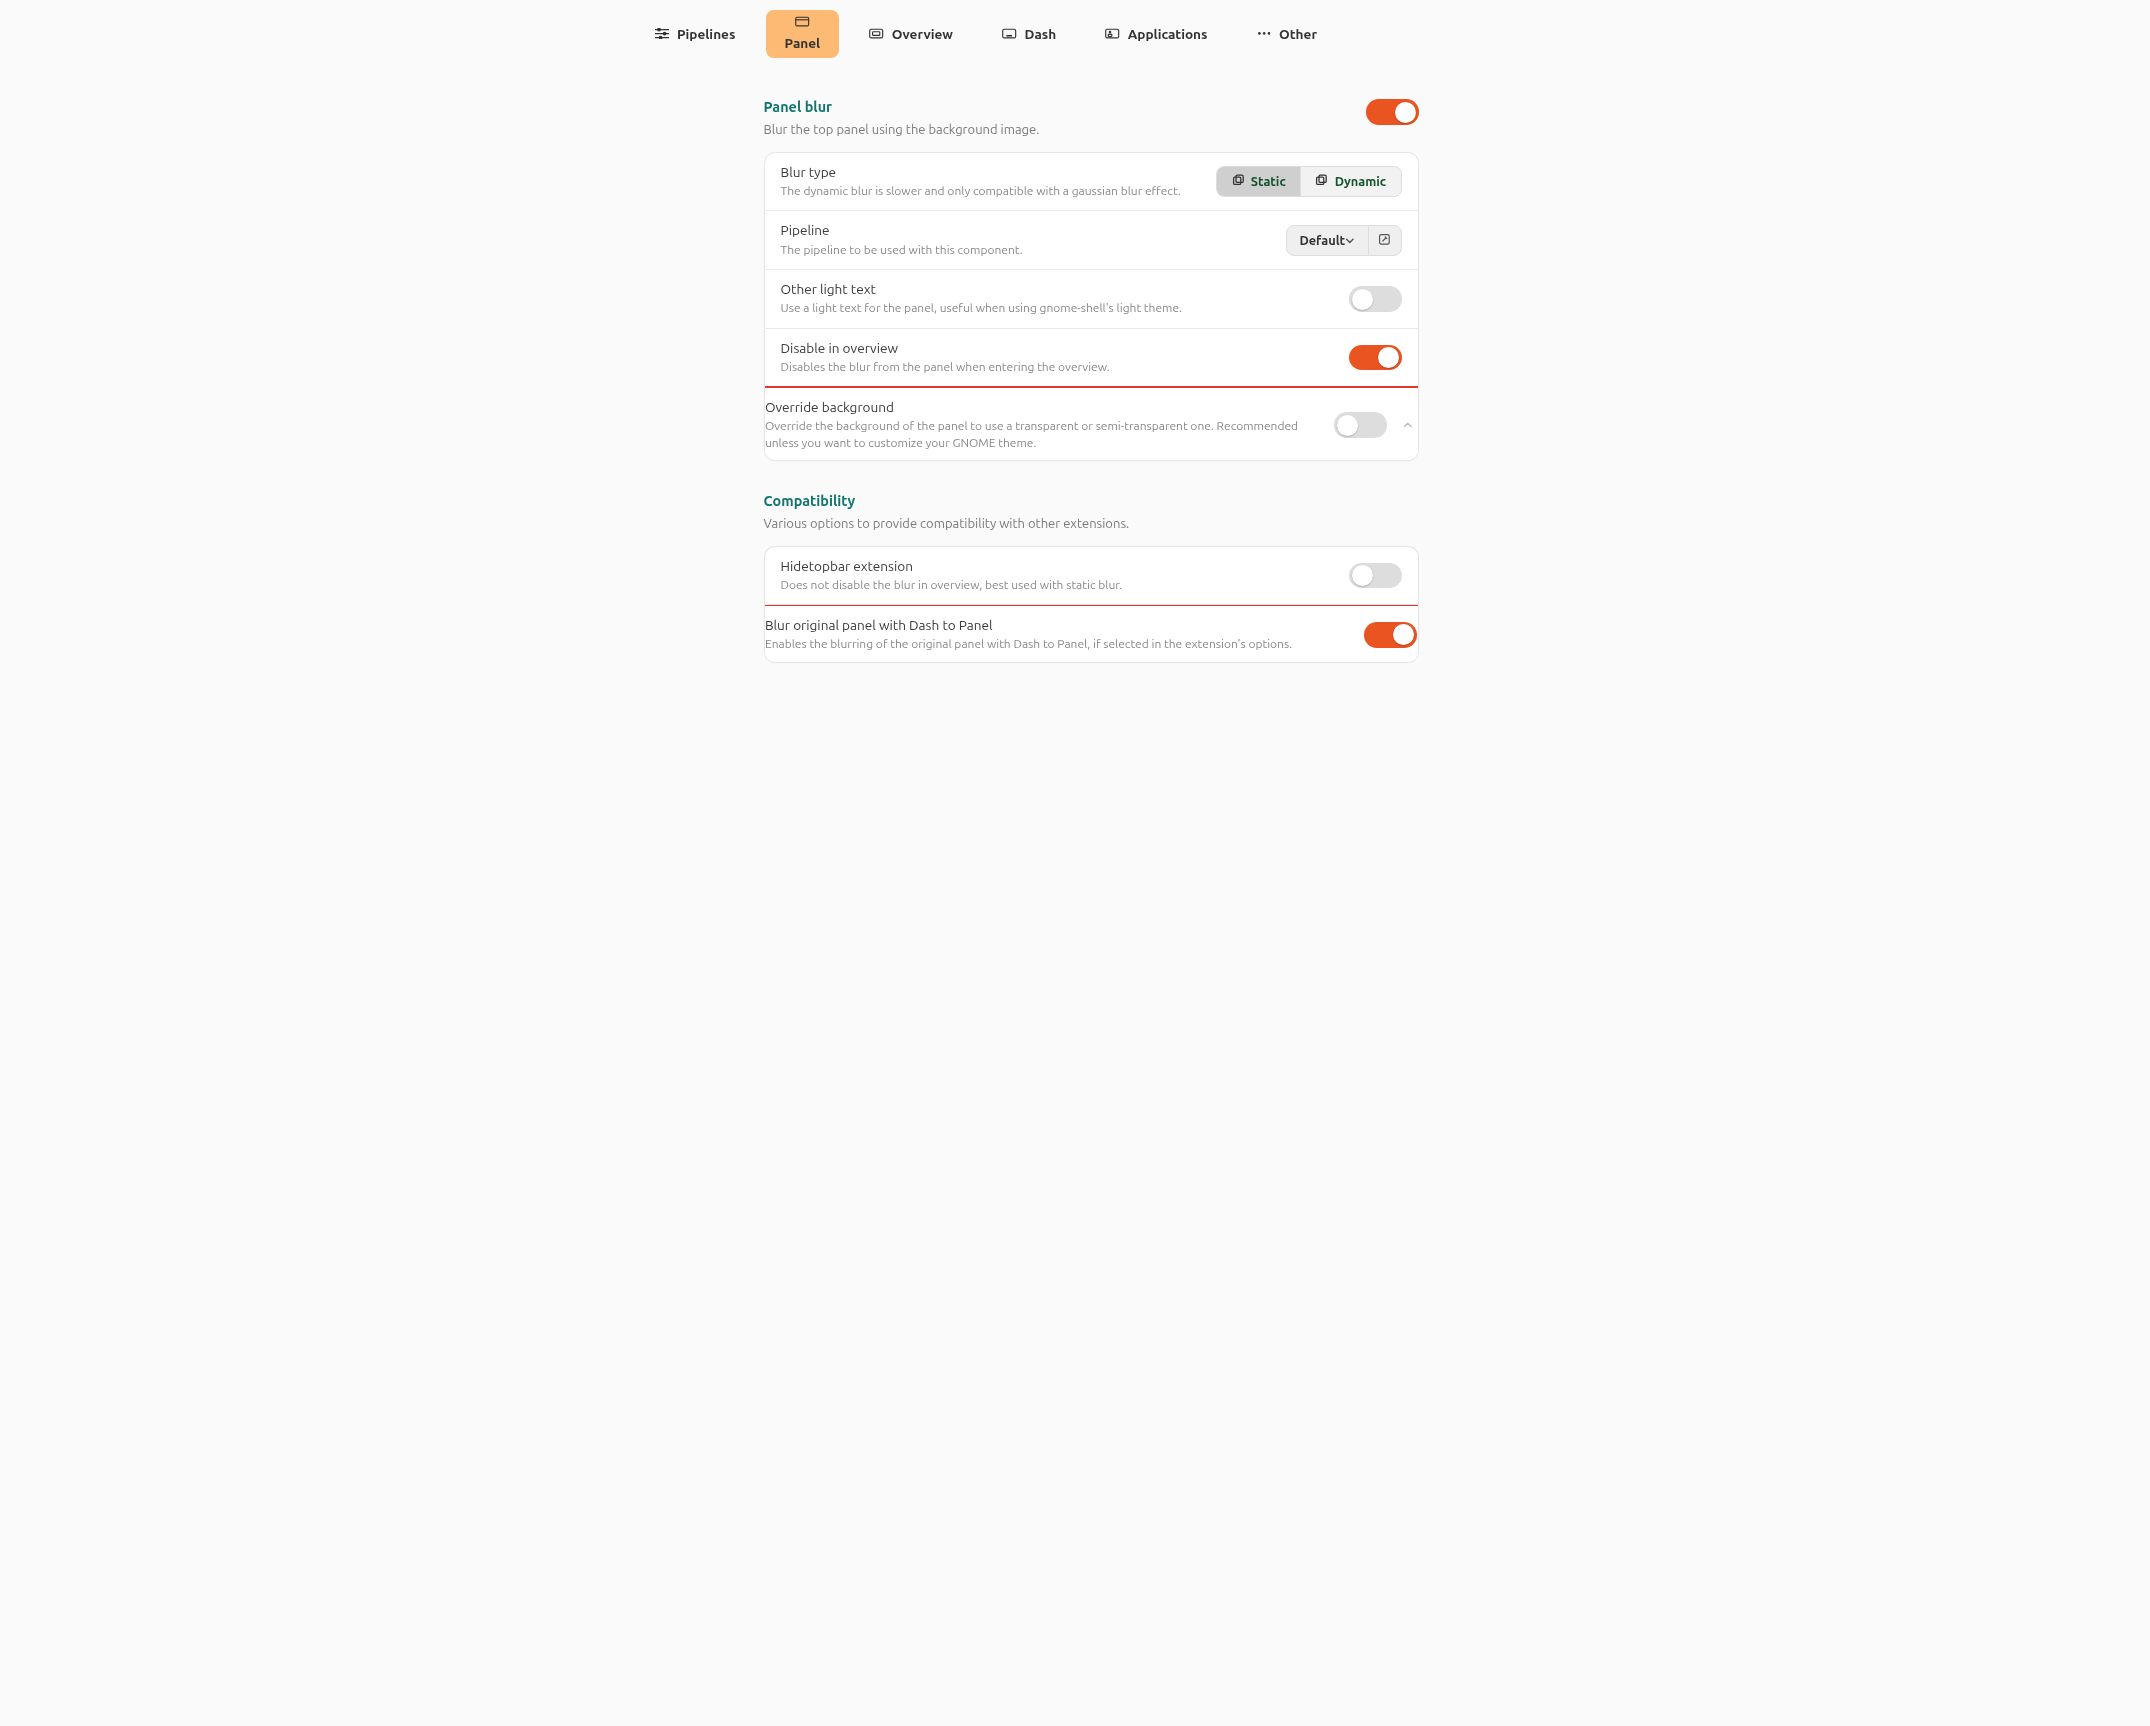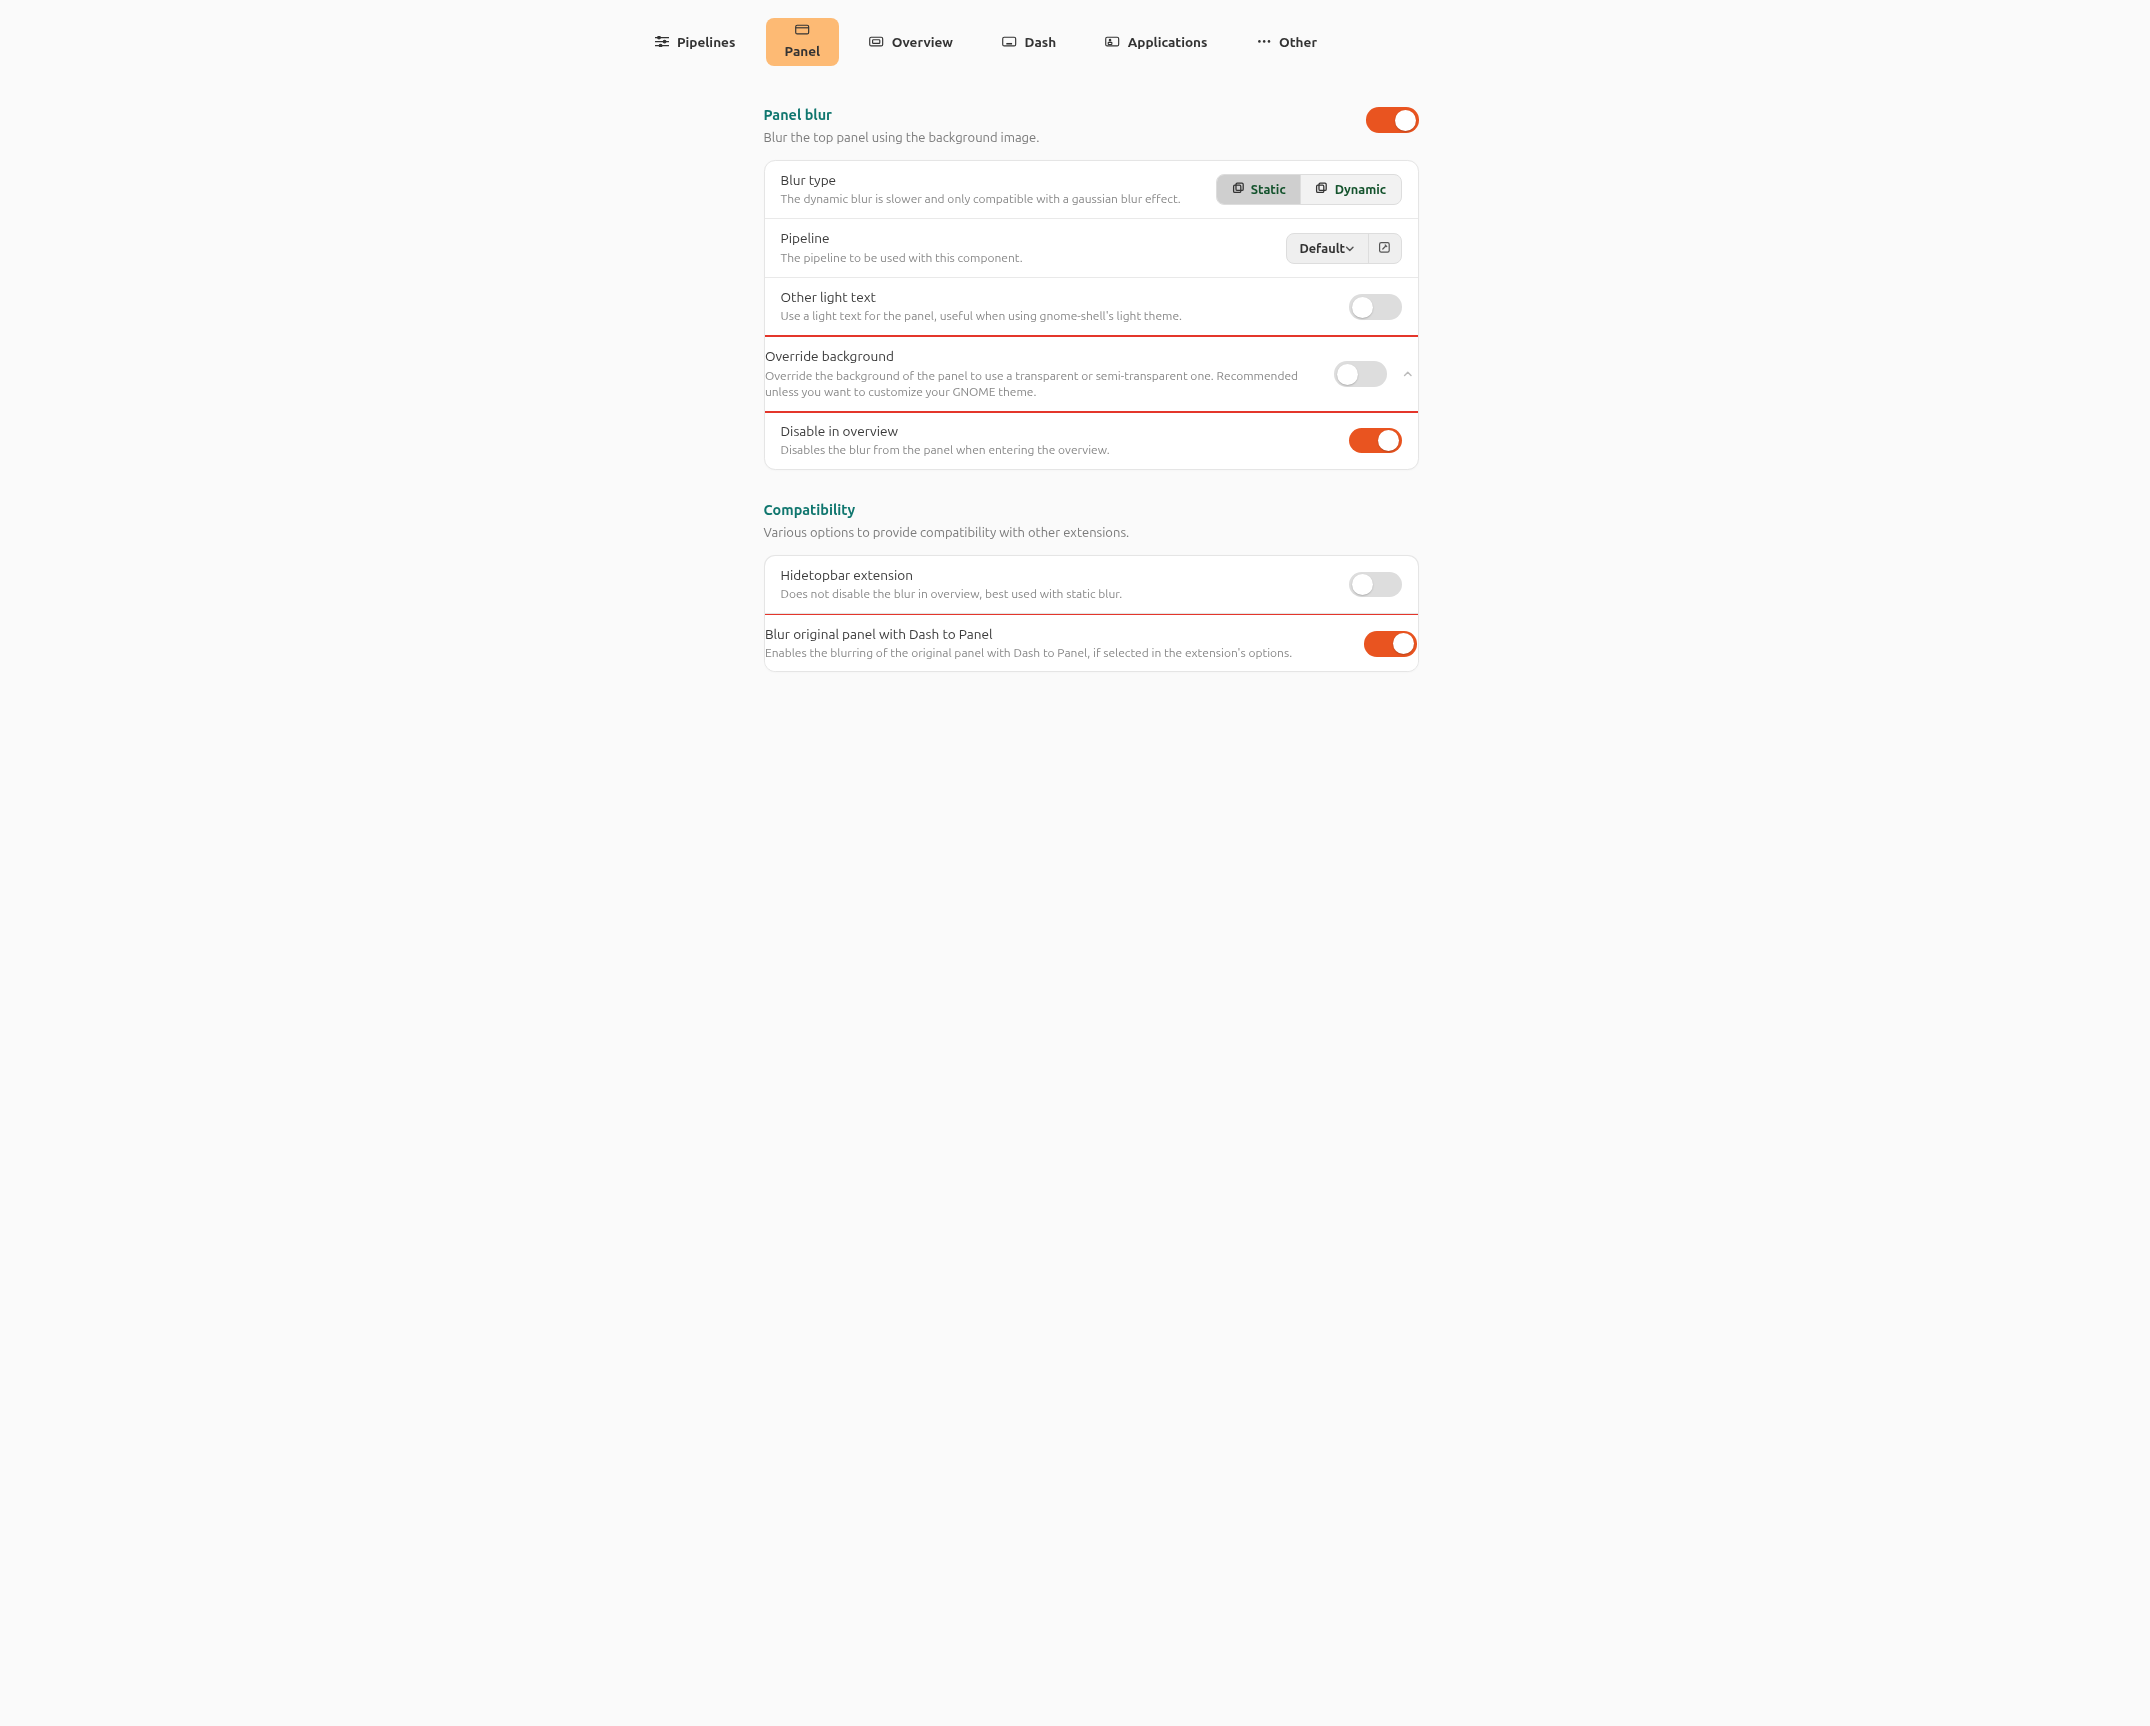--- a/index.html
+++ b/index.html
@@ -2,21 +2,21 @@
 <html style="font-size:12.8px"><head>
 <meta charset="utf-8">
 <style>
   * { box-sizing: border-box; margin: 0; padding: 0; }
   body {
     font-family: -apple-system, "Ubuntu", "Segoe UI", Cantarell, sans-serif;
     background: #fafafa;
     color: #333;
     font-size: 12px;
   }
-  .wrap { width: 975px; margin: 8px auto; padding: 0 0 48px 0; }
+  .wrap { width: 975px; margin: 0 auto; padding: 0 0 48px 0; }
 
   
   .tabs {
     display: flex;
     align-items: center;
     gap: 11.2px;
     padding: 9.6px 32px 9.6px 48px;
   }
   .tab {
     display: flex;
@@ -276,42 +276,42 @@
       <div class="row">
         <div class="txt">
           <div class="label">Other light text</div>
           <div class="desc">Use a light text for the panel, useful when using gnome-shell's light theme.</div>
         </div>
         <div class="right">
           <div class="switch"></div>
         </div>
       </div>
 
+      <div class="row">
+        <div class="txt">
+          <div class="label">Disable in overview</div>
+          <div class="desc">Disables the blur from the panel when entering the overview.</div>
+        </div>
+        <div class="right">
+          <div class="switch on"></div>
+        </div>
+      </div>
+
       <div class="row highlight">
         <div class="txt">
           <div class="label">Override background</div>
           <div class="desc">Override the background of the panel to use a transparent or semi-transparent one. Recommended unless you want to customize your GNOME theme.</div>
         </div>
         <div class="right">
           <div class="switch"></div>
           <div class="expander">
             <svg width="9.6" height="9.6" viewBox="0 0 12 12" fill="none" stroke="#bbb" stroke-width="1.8" stroke-linecap="round" stroke-linejoin="round">
                 <polyline points="2,8 6,4 10,8"></polyline>
               </svg>
           </div>
-        </div>
-      </div>
-
-      <div class="row">
-        <div class="txt">
-          <div class="label">Disable in overview</div>
-          <div class="desc">Disables the blur from the panel when entering the overview.</div>
-        </div>
-        <div class="right">
-          <div class="switch on"></div>
         </div>
       </div>
 
     </div>
   </div>
 
   <div class="section">
     <div class="section-title">Compatibility</div>
     <div class="section-desc">Various options to provide compatibility with other extensions.</div>
 

